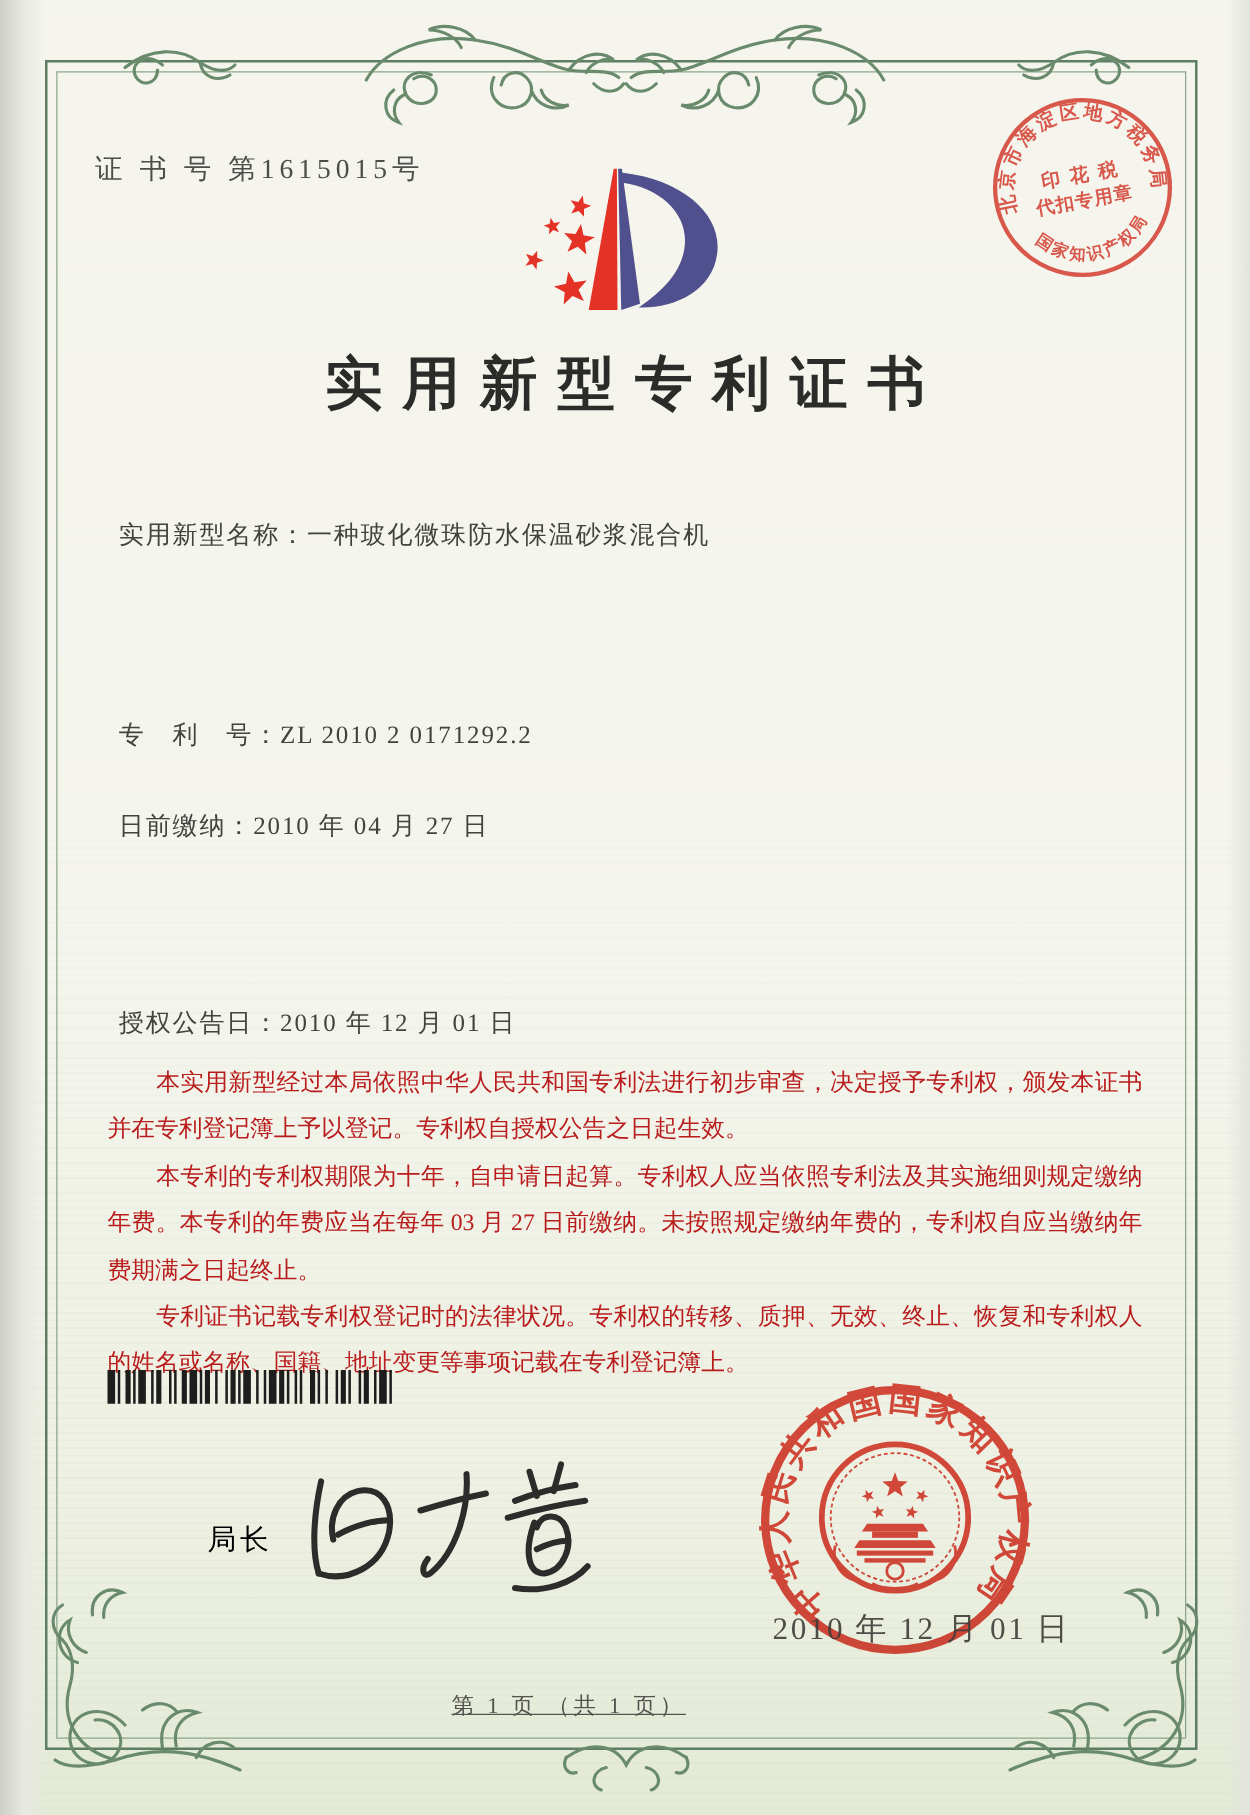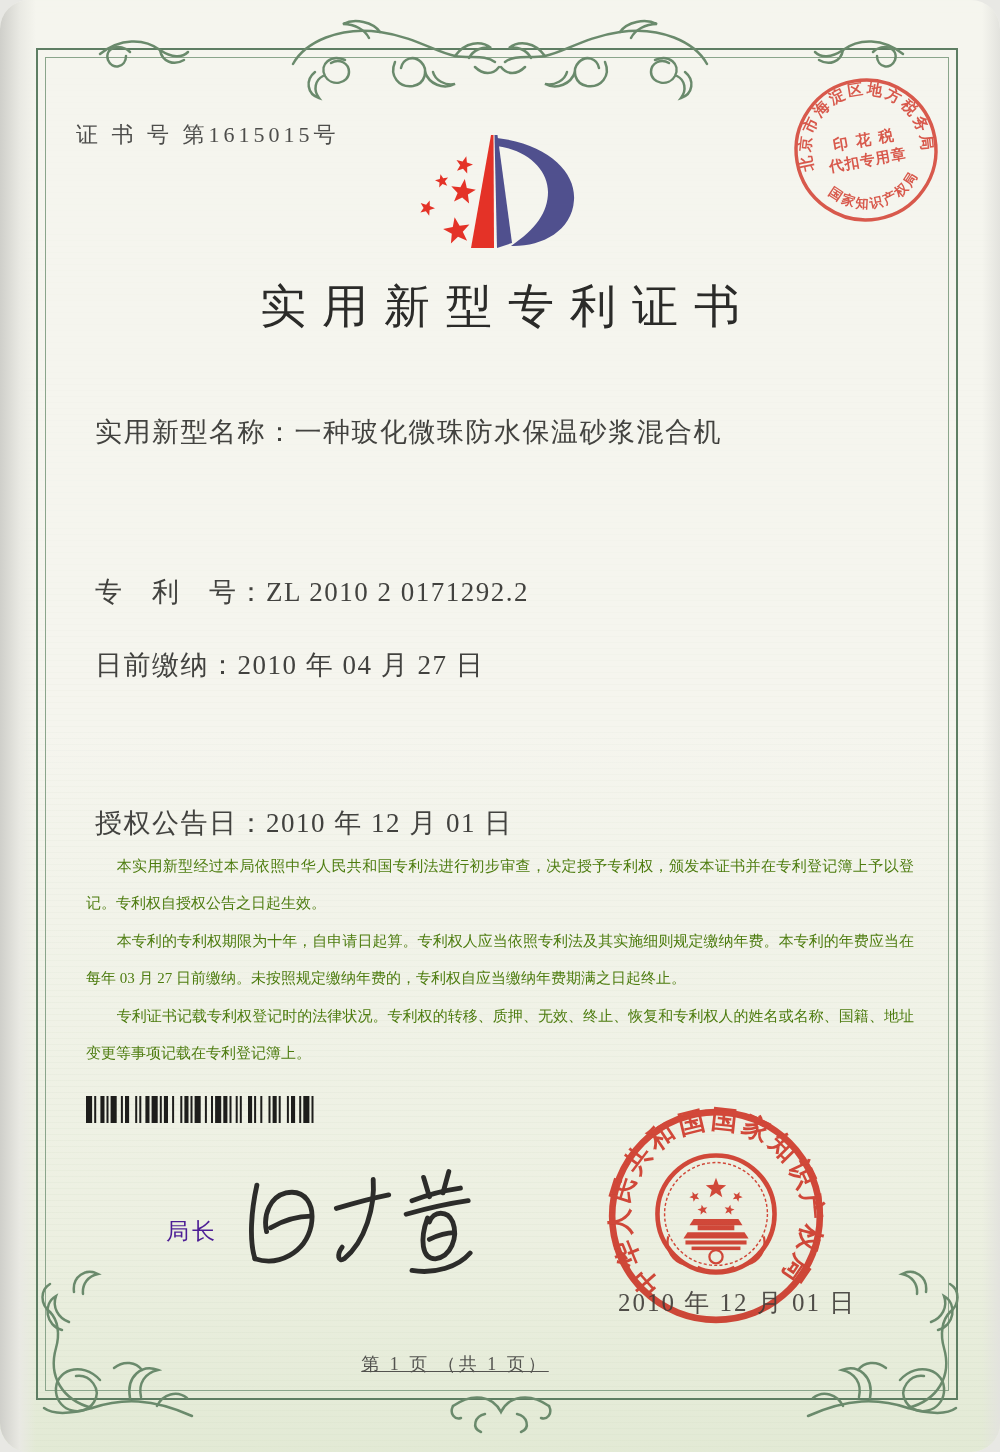--- a/index.html
+++ b/index.html
@@ -1,49 +1,48 @@
 <!DOCTYPE html>
 <html><head>
 <meta charset="utf-8">
 <style>
   html,body{margin:0;padding:0;background:#e8e8e4;}
   .page{
     position:relative;width:1000px;height:1452px;overflow:hidden;
     background:#f5f5ee;
     font-family:"Liberation Serif","DejaVu Serif",serif;
     color:#3c3c3a;
-    border-radius:29px;
   }
   .abs{position:absolute;}
   
   .scan-edge-left{left:0;top:0;bottom:0;width:36px;
     background:linear-gradient(to right,#cfcfca,#e9e9e3 55%,rgba(244,244,238,0));}
   .scan-edge-right{right:0;top:0;bottom:0;width:18px;
     background:linear-gradient(to left,#e3e3de,rgba(244,244,238,0));}
   .green-tint{inset:0;background:linear-gradient(to bottom,
     rgba(233,238,222,0) 50%, rgba(222,231,204,.38) 85%, rgba(214,226,196,.6) 100%);}
   .waves{inset:0;opacity:.55;
     background:repeating-linear-gradient(to bottom, rgba(145,172,138,.16) 0 1px, rgba(255,255,255,0) 1px 6px);
     -webkit-mask-image:linear-gradient(to bottom, rgba(0,0,0,.06), rgba(0,0,0,.25) 40%, #000 88%);
     mask-image:linear-gradient(to bottom, rgba(0,0,0,.06), rgba(0,0,0,.25) 40%, #000 88%);}
   
   .frame-outer{left:36px;top:48px;right:42px;bottom:52px;border:2.5px solid #5e7e63;}
   .frame-inner{left:45px;top:57px;right:51px;bottom:61px;border:1px solid #8aa58b;}
   .ornament{stroke:#6a8a6c;fill:none;stroke-width:2.5;stroke-linecap:round;}
   .mirror{transform:scaleX(-1);}
   
   .cert-no{left:76px;top:120px;font-size:22px;letter-spacing:4px;color:#4d4d4b;white-space:nowrap;}
-  .title{left:0;right:0;top:276px;text-align:center;font-size:46px;font-weight:normal;
+  .title{left:0;right:0;top:276px;text-align:center;font-size:46px;font-weight:bold;
     letter-spacing:16px;text-indent:16px;color:#2b2b29;white-space:nowrap;}
-  .field{left:95px;font-size:27px;color:#42423f;letter-spacing:1.5px;white-space:nowrap;}
+  .field{left:95px;font-size:20px;color:#42423f;letter-spacing:1.5px;white-space:nowrap;}
   .f0{top:414px}.f1{top:500px}.f2{top:574px}.f3{top:647px}.f4{top:734px}.f5{top:805px}
-  .body-text{left:86px;width:828px;top:848px;font-size:15px;line-height:37.4px;
-    text-align:justify;color:#4d7c0f;}
+  .body-text{left:86px;width:828px;top:848px;font-size:19px;line-height:37.4px;
+    text-align:justify;color:#b91c1c;}
   .body-text p{margin:0;text-indent:2.05em;}
-  .director{left:166px;top:1216px;font-size:23px;letter-spacing:3px;color:#4c1d95;}
+  .director{left:166px;top:1216px;font-size:23px;letter-spacing:3px;color:#000000;}
   .seal-date{left:618px;top:1286px;font-size:25px;letter-spacing:2px;color:#3f3c38;opacity:.9;white-space:nowrap;}
   .footer{left:0;right:90px;top:1352px;text-align:center;font-size:18px;letter-spacing:3px;color:#53534f;text-decoration:underline;}
   
   .tax-stamp{left:790px;top:74px;width:152px;height:152px;transform:rotate(-10deg);
     opacity:.87;mix-blend-mode:multiply;}
   .official-seal{left:604px;top:1104px;width:224px;height:224px;opacity:.92;mix-blend-mode:multiply;}
   svg text{font-family:"Liberation Serif","DejaVu Serif",serif;}
   .seal-ring-text{font-size:26px;letter-spacing:3.5px;font-weight:bold;fill:#df3c2f;}
   .stamp-ring-top{font-size:15px;letter-spacing:2.8px;font-weight:bold;fill:#dd4437;}
   .stamp-ring-bottom{font-size:13px;letter-spacing:2px;font-weight:bold;fill:#dd4437;}

